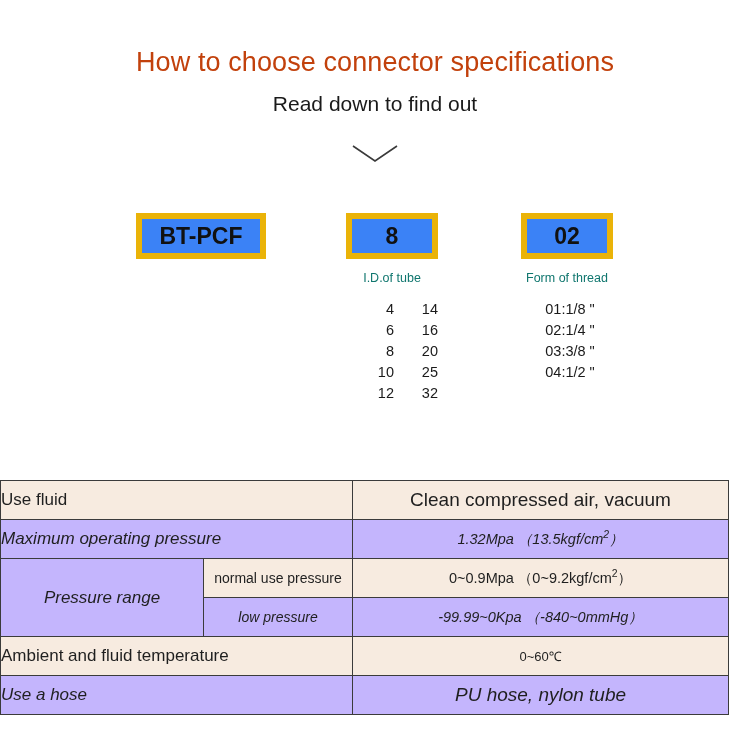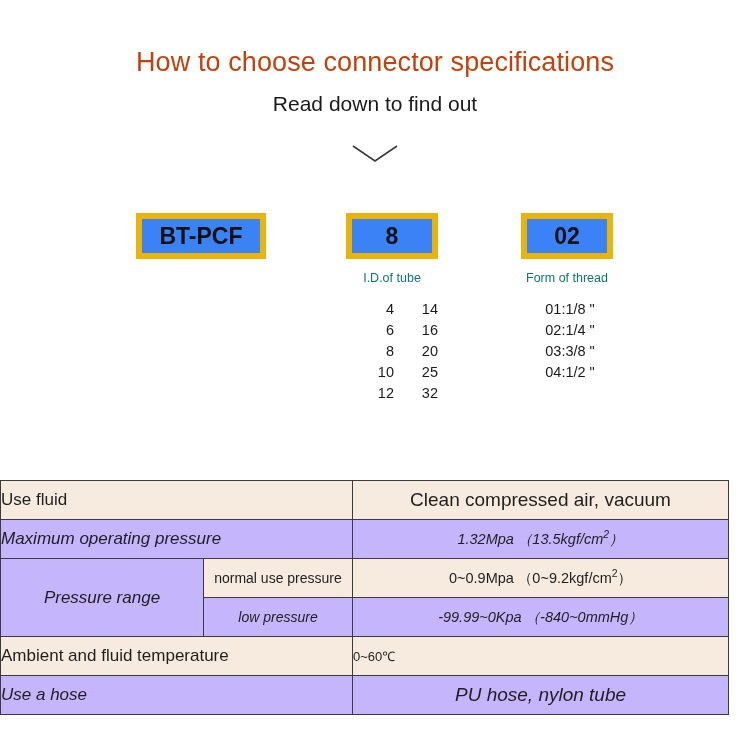--- a/index.html
+++ b/index.html
@@ -158,21 +158,21 @@
     text-align: center;
     font-size: 19px;
     white-space: nowrap;
   }
   .val-sm {
     text-align: center;
     font-size: 14.5px;
     white-space: nowrap;
   }
   .val-xs {
-    text-align: left;
+    text-align: center;
     font-size: 13px;
     white-space: nowrap;
   }
   sup { font-size: 0.72em; vertical-align: super; line-height: 0; }
 </style>
 </head>
 <body>
 
 <div class="title">How to choose connector specifications</div>
 

